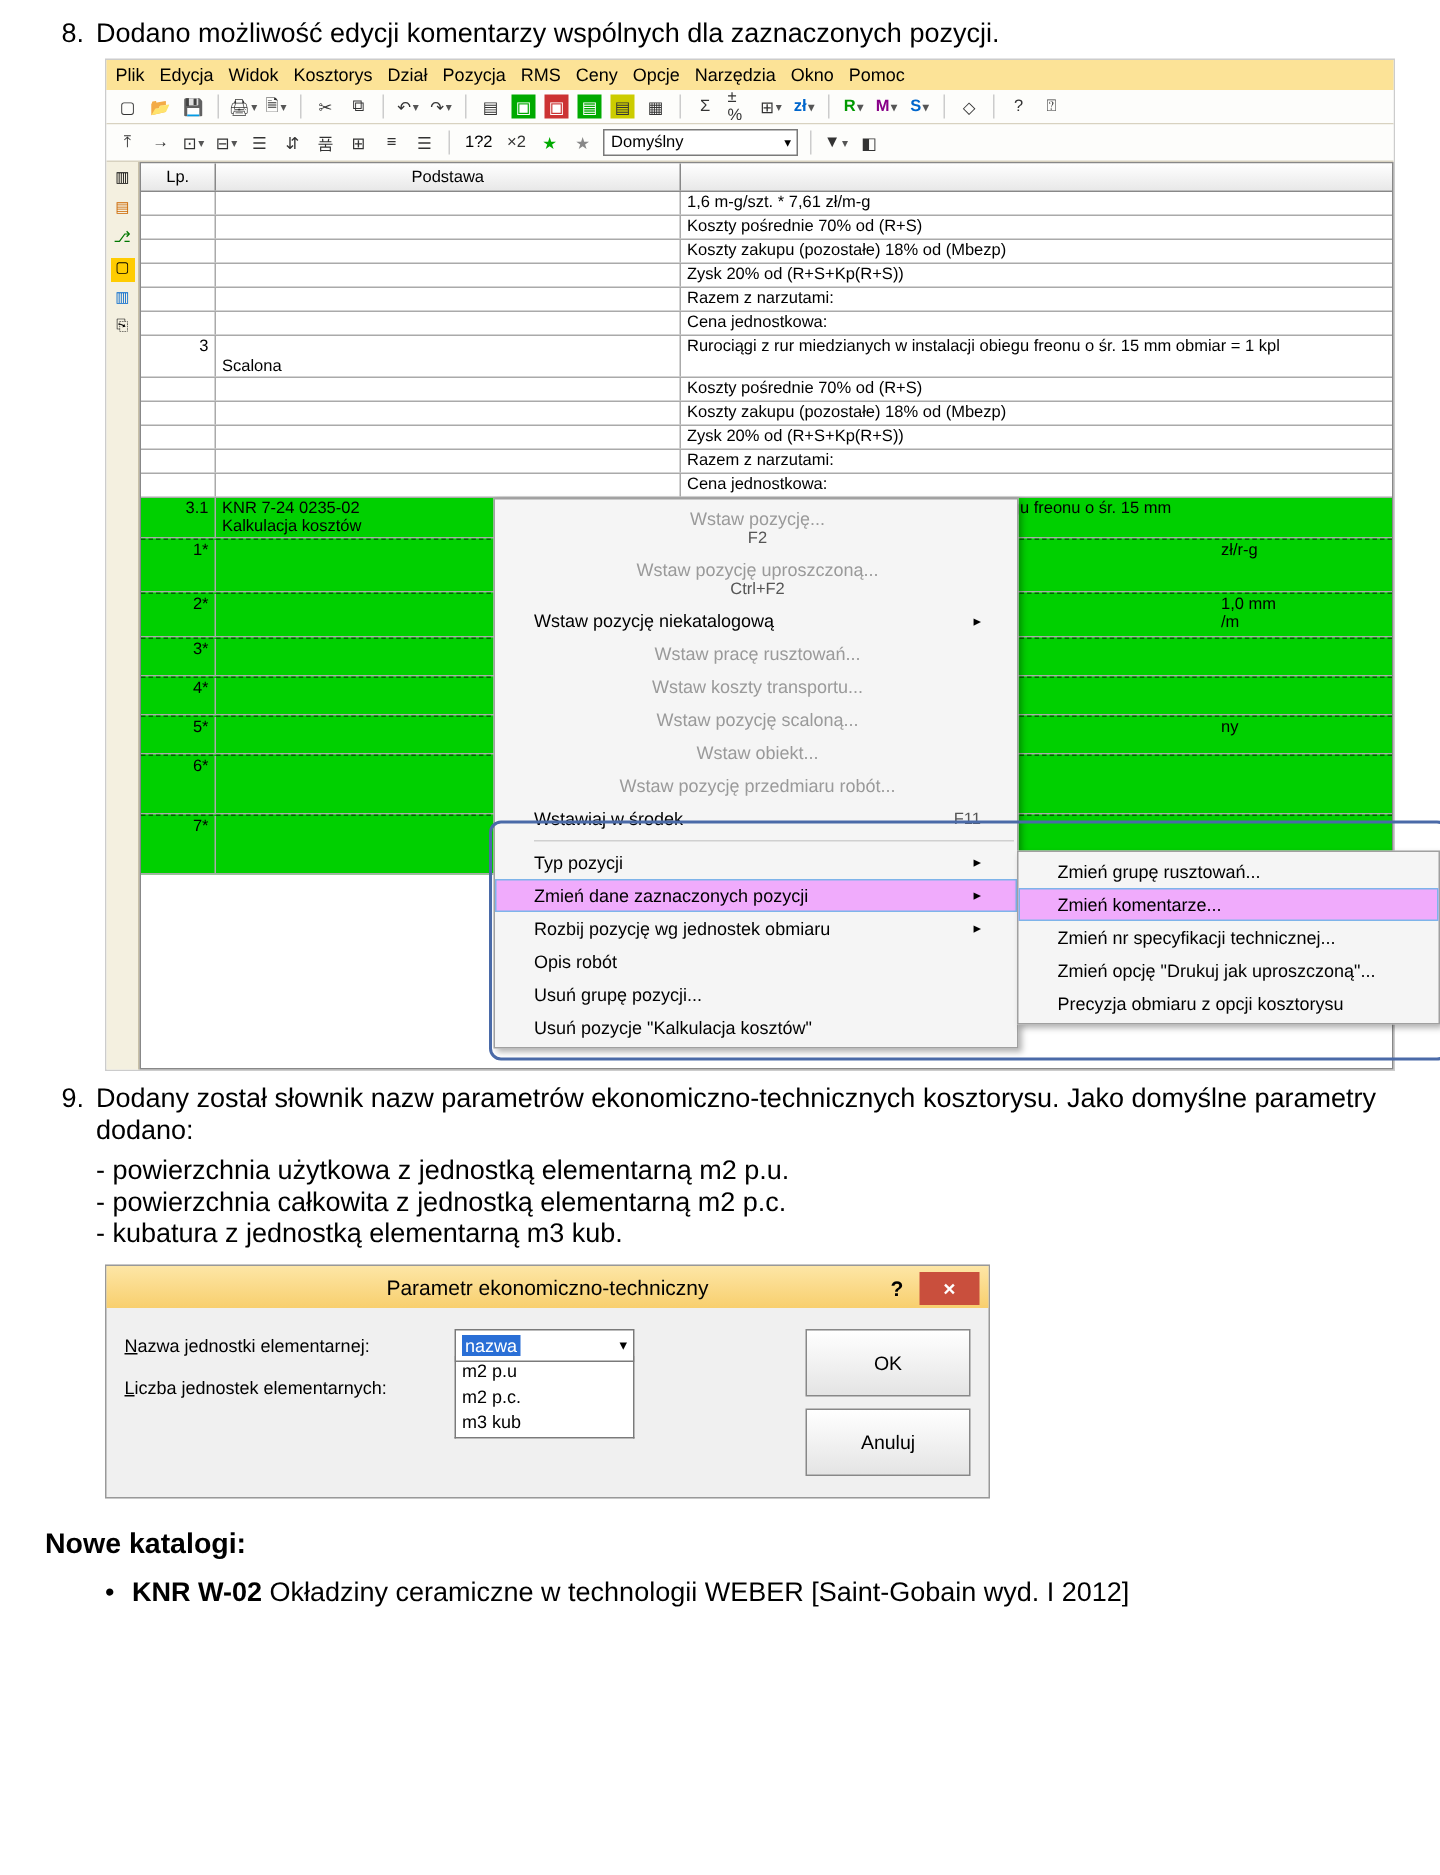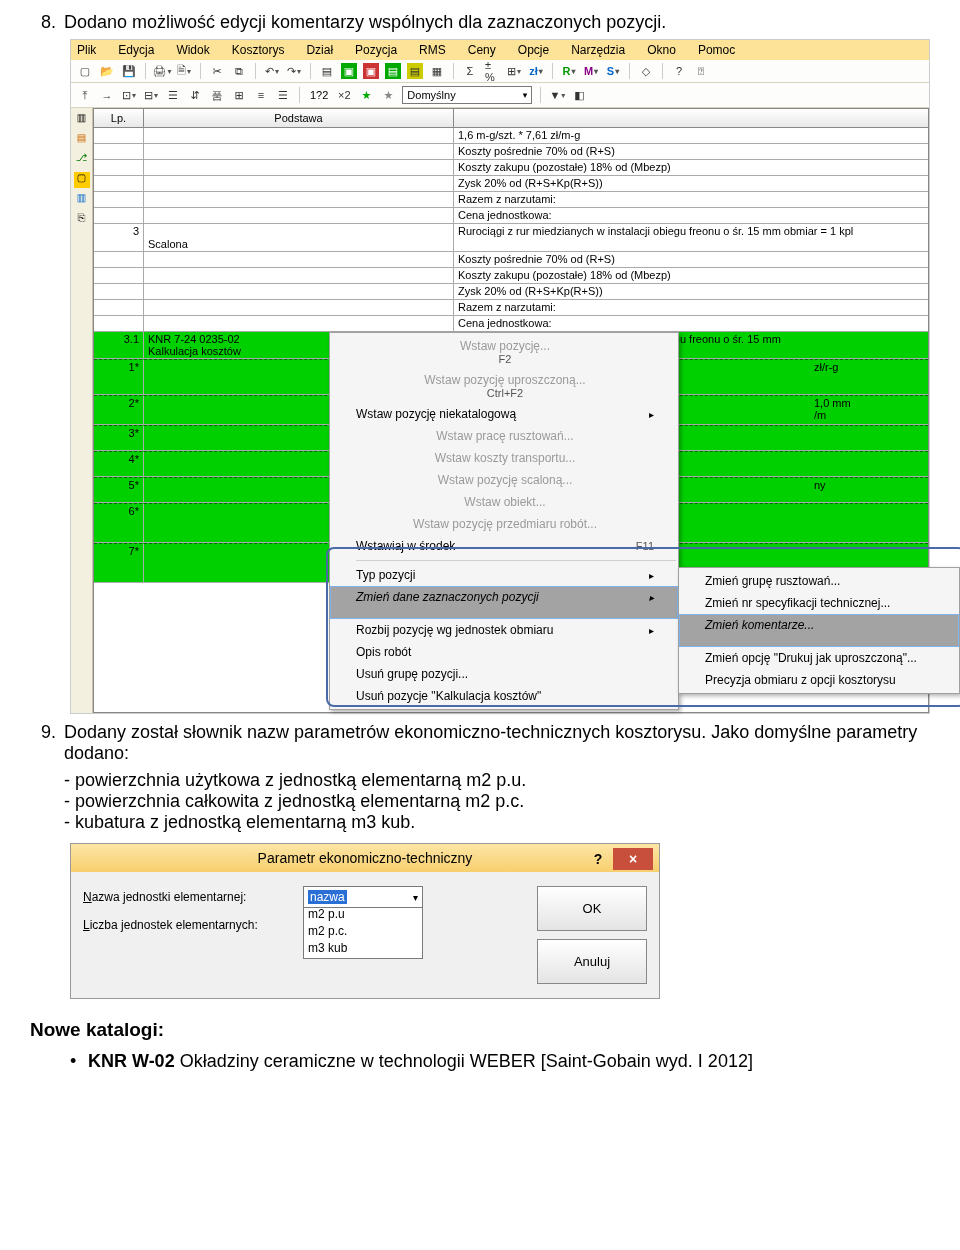--- a/index.html
+++ b/index.html
@@ -2,21 +2,21 @@
 <html><head>
 <meta charset="utf-8">
 <style>
   * { box-sizing: border-box; margin:0; padding:0; }
   body { font-family: Verdana, Arial, sans-serif; font-size:18px; color:#000; background:#fff; width:960px; }
   .page { padding: 12px 30px 20px 30px; }
   .num-list { display:flex; gap:8px; margin-bottom:6px; }
   .num { width:26px; text-align:right; flex-shrink:0; }
   .after-item9 { margin-left:34px; margin-bottom:10px; }
   .sshot { margin:4px 0 8px 40px; border:1px solid #ccc; font-family: Tahoma, Arial, sans-serif; font-size:11px; background:#fff; }
-  .menubar { background:#fce397; padding:3px 6px; font-size:12px; display:flex; gap:22px; }
+  .menubar { background:#fce397; padding:3px 6px; font-size:12px; display:flex; gap:10px; }
   .toolbar { background:#fdfdfb; border-bottom:1px solid #d8d2c0; padding:3px 6px; display:flex; align-items:center; gap:6px; flex-wrap:wrap; }
   .tb-icon { width:16px; height:16px; display:inline-flex; align-items:center; justify-content:center; font-size:11px; color:#333; border:1px solid transparent; }
   .tb-sep { width:1px; height:16px; background:#ccc; margin:0 2px; }
   .tb-dd::after { content:"▾"; font-size:8px; margin-left:1px; color:#555; }
   .tb-txt { font-size:11px; padding:0 2px; }
   .combo { border:1px solid #7a7a7a; background:#fff; padding:1px 4px; font-size:11px; display:inline-flex; align-items:center; height:18px; width:130px; justify-content:space-between; }
   .combo::after { content:"▾"; font-size:9px; color:#000; }
   .worksheet { display:flex; }
   .leftstrip { width:22px; background:#f4f0e0; border-right:1px solid #c8c0a8; display:flex; flex-direction:column; gap:4px; padding-top:4px; align-items:center; }
   .ls-icon { width:16px; height:16px; font-size:10px; text-align:center; }
@@ -29,21 +29,21 @@
   .gc-pod { width:310px; border-right:1px solid #aaa; padding:1px 4px; }
   .gc-op { flex:1; padding:1px 4px; }
   .sel { background:#00d000; }
   .sel-dash { border-top:1px dashed #060; }
   .ctxwrap { position:relative; height:380px; }
   .ctxmenu { position:absolute; background:#f5f5f5; border:1px solid #a0a0a0; box-shadow:2px 2px 4px rgba(0,0,0,0.3); font-size:12px; padding:2px 0; }
   .ctxmenu.main { left:235px; top:0; width:350px; }
   .ctxmenu.sub { left:584px; top:235px; width:282px; }
   .mi { padding:4px 24px 4px 26px; display:flex; justify-content:space-between; align-items:center; white-space:nowrap; }
   .mi.disabled { color:#9a9a9a;flex-direction:column; }
-  .mi.hover { background:#a3a3a3; border:1px solid #7eb4ea; padding:3px 23px 14px 25px;font-style:italic; }
+  .mi.hover { background:#f0abfc; border:1px solid #7eb4ea; padding:3px 23px 3px 25px; }
   .mi .arrow { font-size:10px; }
   .msep { height:1px; background:#d0d0d0; margin:3px 2px 3px 26px; }
   .menuhint { font-size:11px; color:#555; }
   .highlight-box { position:absolute; border:2px solid #4a6aa8; border-radius:8px; left:232px; top:215px; width:640px; height:160px; pointer-events:none; }
   .green-rows { position:absolute; left:0; top:0; right:0; }
   
   .dlg { width:590px; margin:6px 0 10px 40px; background:#f0f0f0; border:1px solid #999; font-family:Tahoma,Arial,sans-serif; font-size:12px; }
   .dlg-title { background:linear-gradient(#fde6a6,#f8cf6e); padding:6px; display:flex; align-items:center; justify-content:center; position:relative; font-size:14px; }
   .dlg-title .qx { position:absolute; right:6px; top:4px; display:flex; gap:4px; }
   .dlg-x { background:#c94f3d; color:#fff; width:40px; height:22px; display:flex; align-items:center; justify-content:center; font-weight:bold; }
@@ -320,25 +320,25 @@
               </div>
             <div class="mi">
                 <span>Usuń pozycje "Kalkulacja kosztów"</span>
               </div>
           </div>
 
           <div class="ctxmenu sub">
             <div class="mi">
                 <span>Zmień grupę rusztowań...</span>
               </div>
-            <div class="mi">
-                <span>Zmień nr specyfikacji technicznej...</span>
-              </div>
             <div class="mi hover">
                 <span>Zmień komentarze...</span>
+              </div>
+            <div class="mi">
+                <span>Zmień nr specyfikacji technicznej...</span>
               </div>
             <div class="mi">
                 <span>Zmień opcję "Drukuj jak uproszczoną"...</span>
               </div>
             <div class="mi">
                 <span>Precyzja obmiaru z opcji kosztorysu</span>
               </div>
           </div>
 
           <div class="highlight-box"></div>

